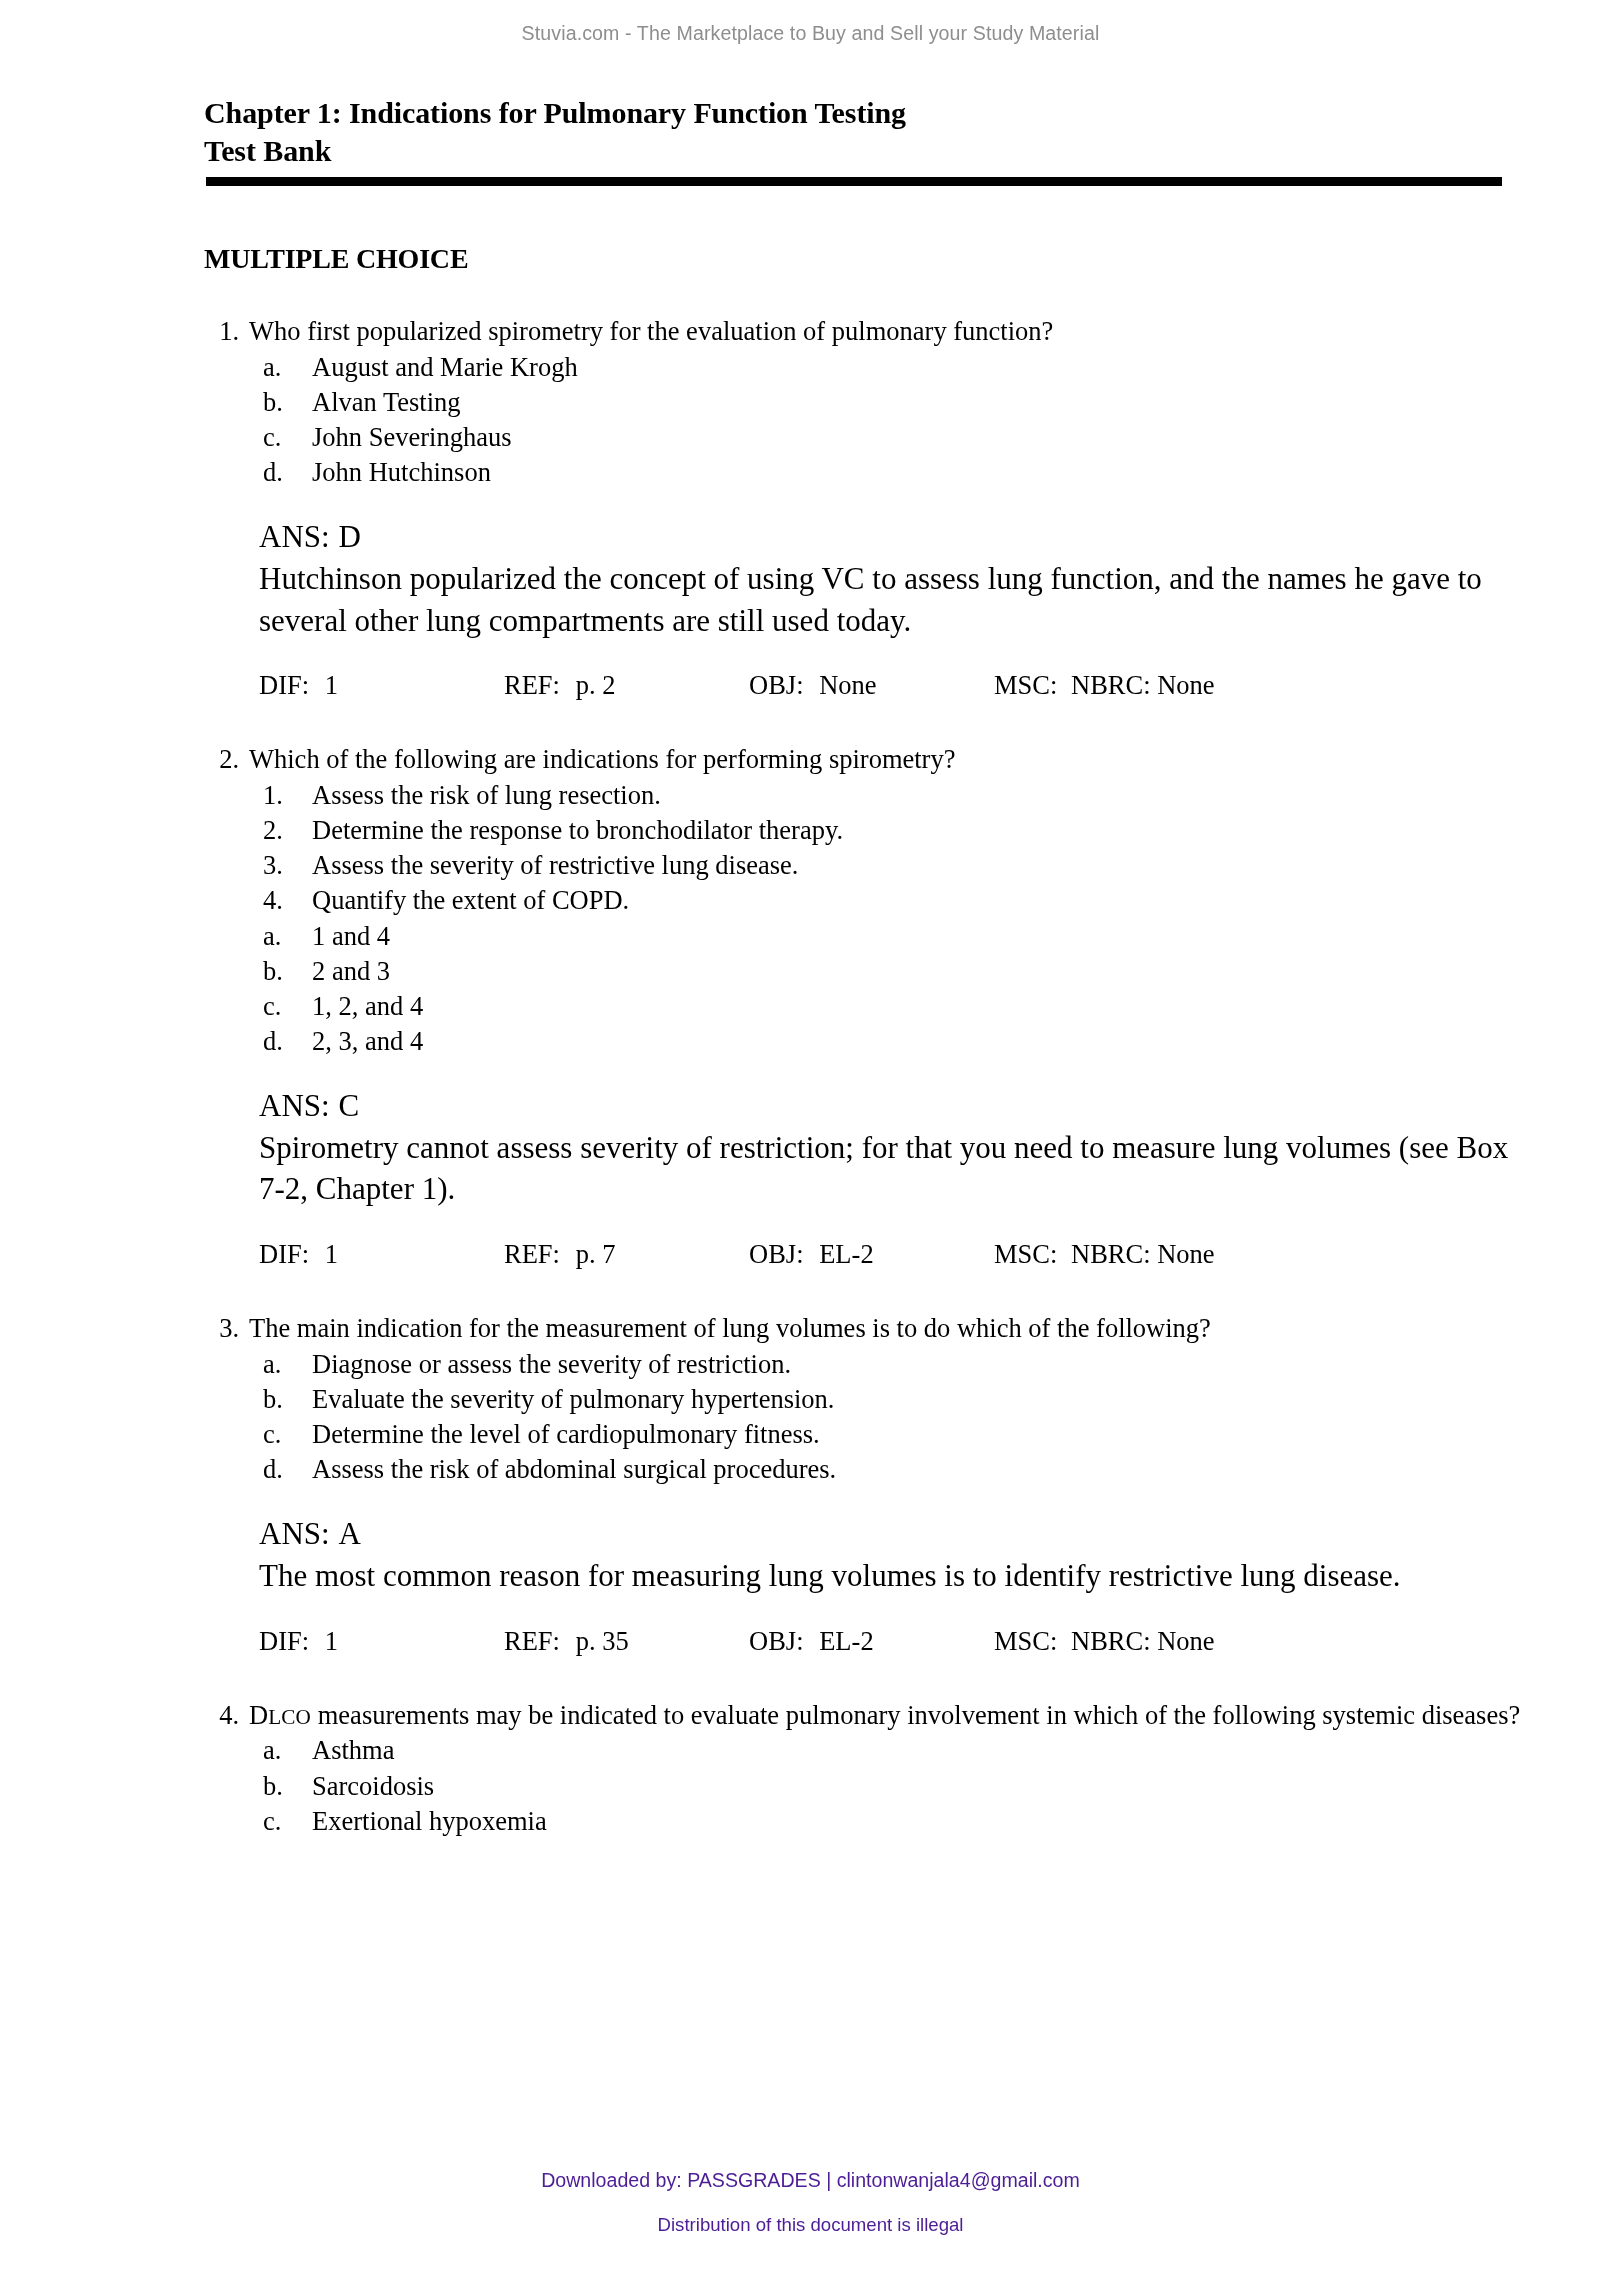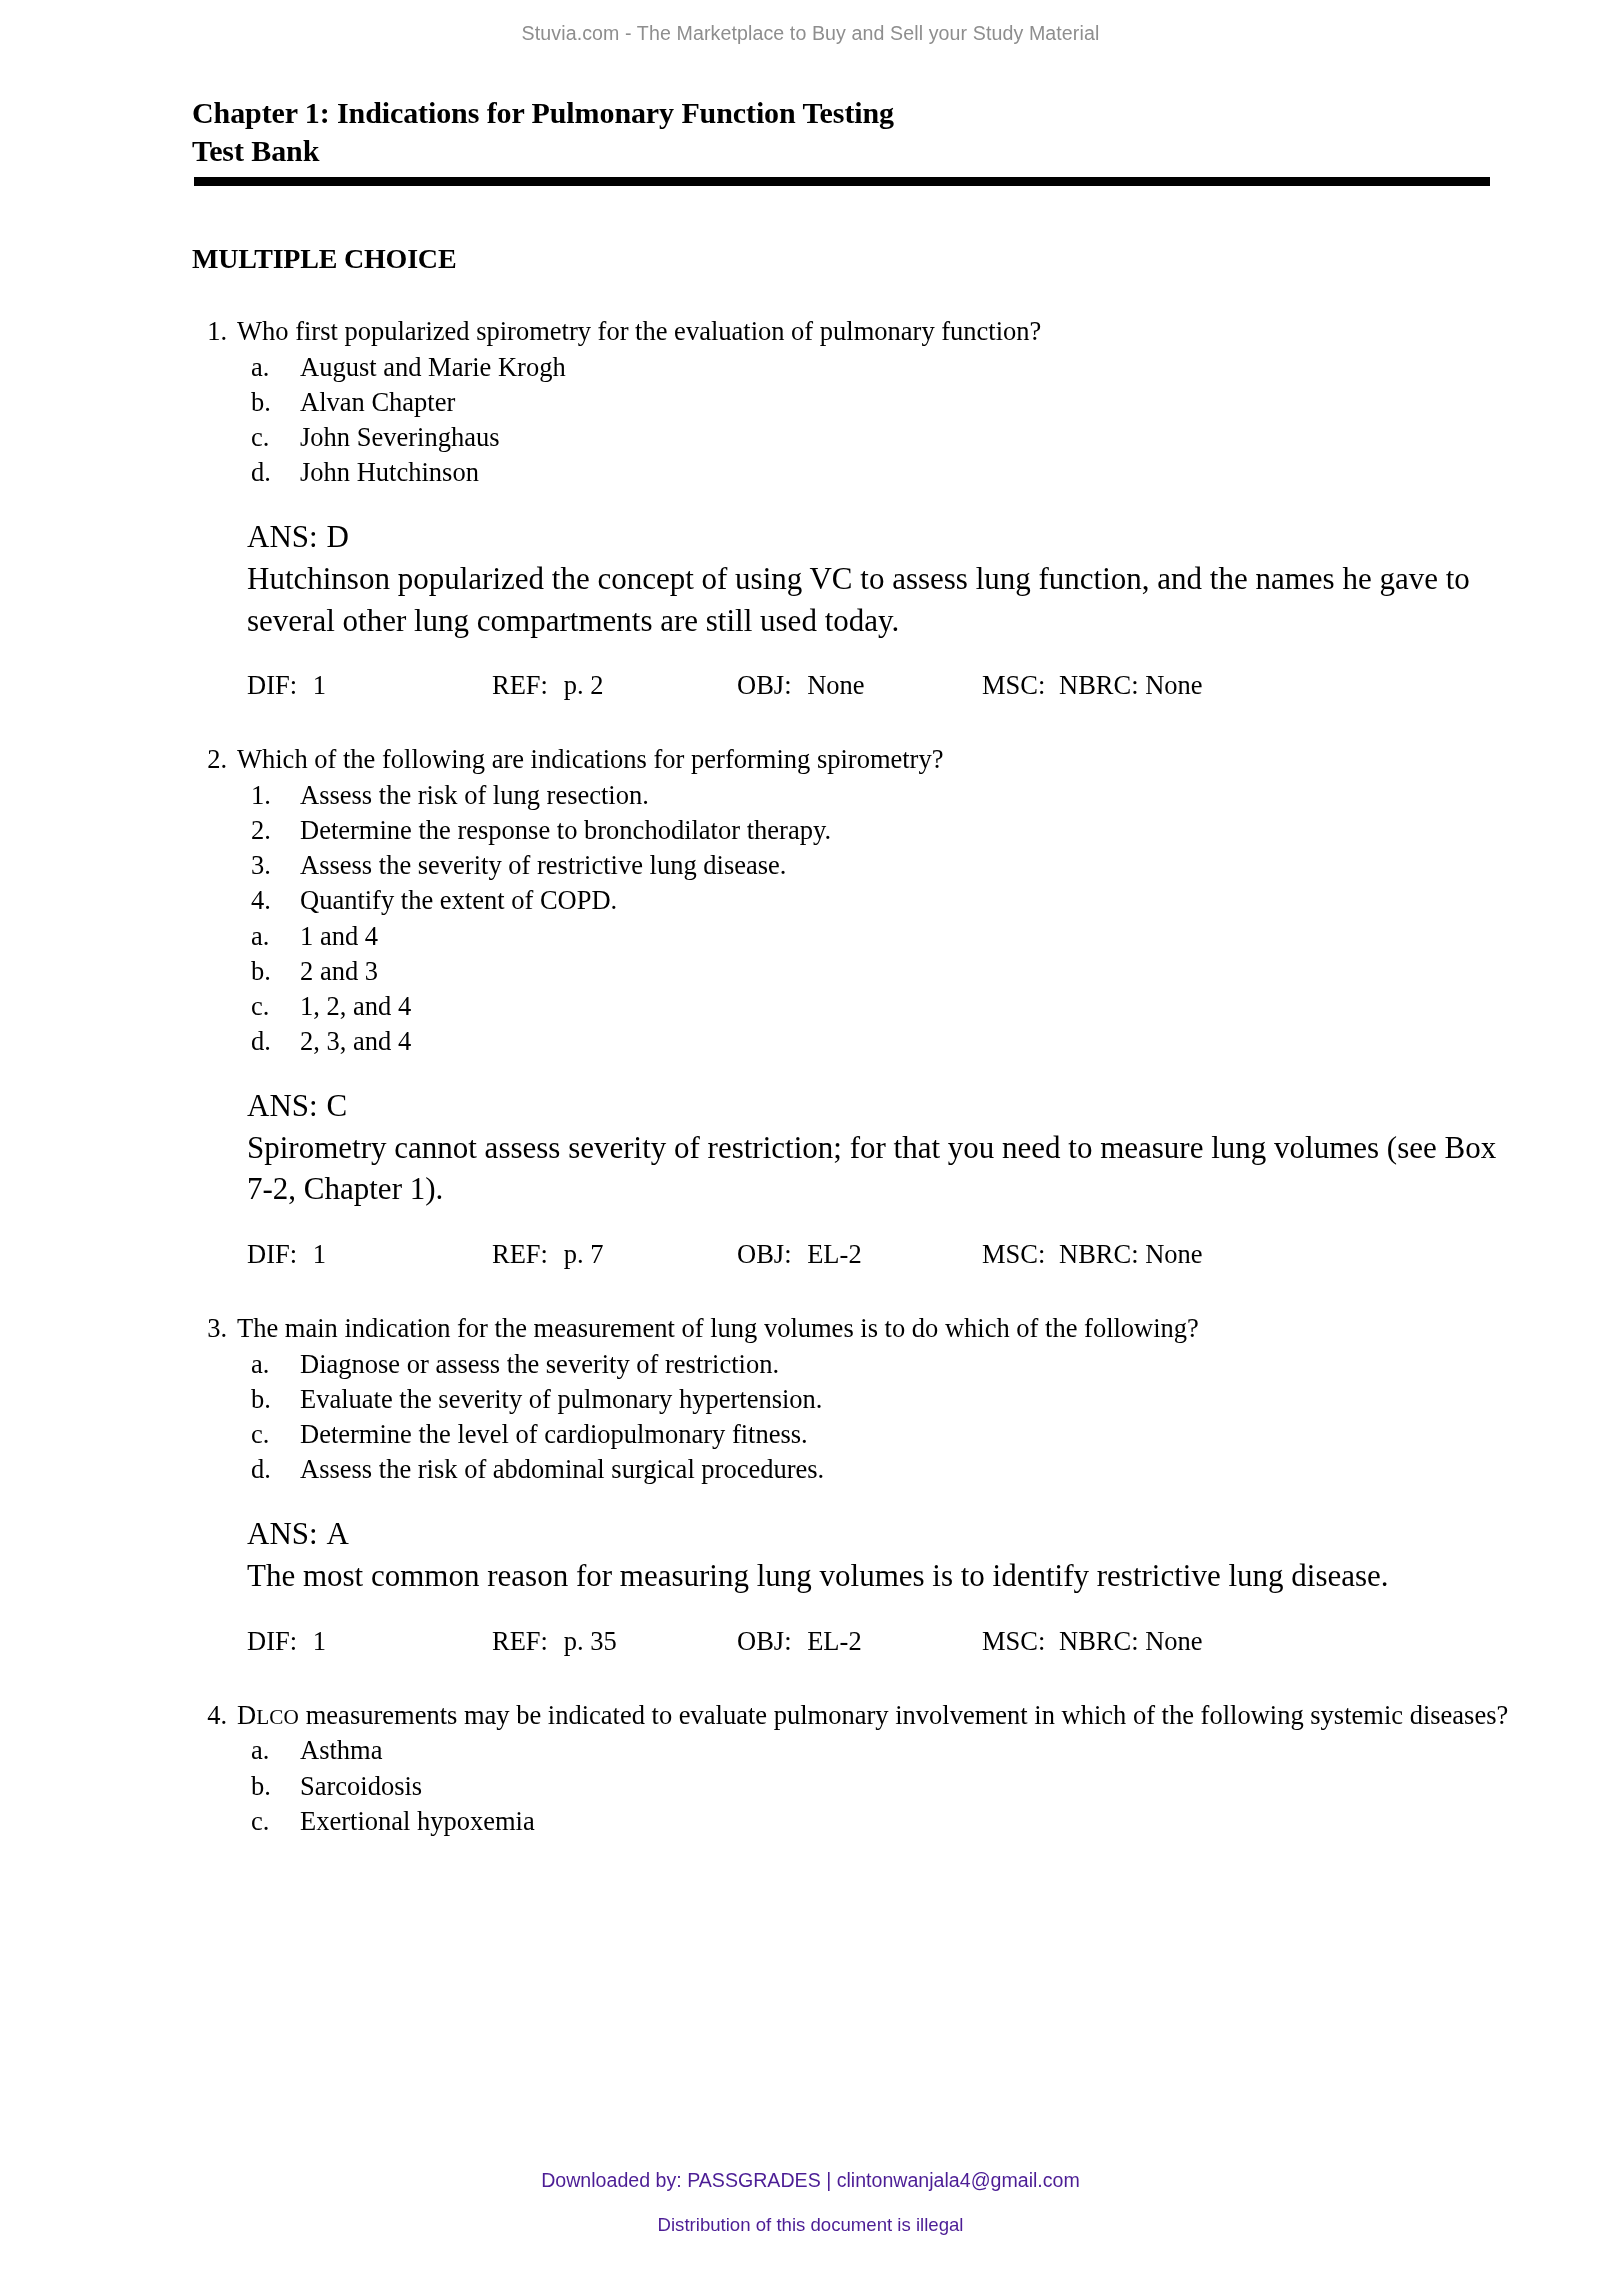--- a/index.html
+++ b/index.html
@@ -34,21 +34,21 @@
     font-family: "Liberation Sans", "DejaVu Sans", sans-serif;
     font-size: 19.6px;
     color: #8e8e8e;
     letter-spacing: 0.1px;
   }
 
   
   .doc {
     position: absolute;
     top: 94px;
-    left: 192px;
+    left: 204px;
     width: 1333px;
   }
 
   .title-block {
     font-weight: bold;
     font-size: 30px;
     line-height: 1.28;
     letter-spacing: -0.1px;
   }
   .title-line { white-space: nowrap; }
@@ -175,21 +175,21 @@
         <div class="q-num">1.</div>
         <div class="q-stem">Who first popularized spirometry for the evaluation of pulmonary function?</div>
       </div>
       <div class="options">
         <div class="opt-row">
           <div class="opt-label">a.</div>
           <div class="opt-text">August and Marie Krogh</div>
         </div>
         <div class="opt-row">
           <div class="opt-label">b.</div>
-          <div class="opt-text">Alvan Chapter</div>
+          <div class="opt-text">Alvan Testing</div>
         </div>
         <div class="opt-row">
           <div class="opt-label">c.</div>
           <div class="opt-text">John Severinghaus</div>
         </div>
         <div class="opt-row">
           <div class="opt-label">d.</div>
           <div class="opt-text">John Hutchinson</div>
         </div>
       </div>

